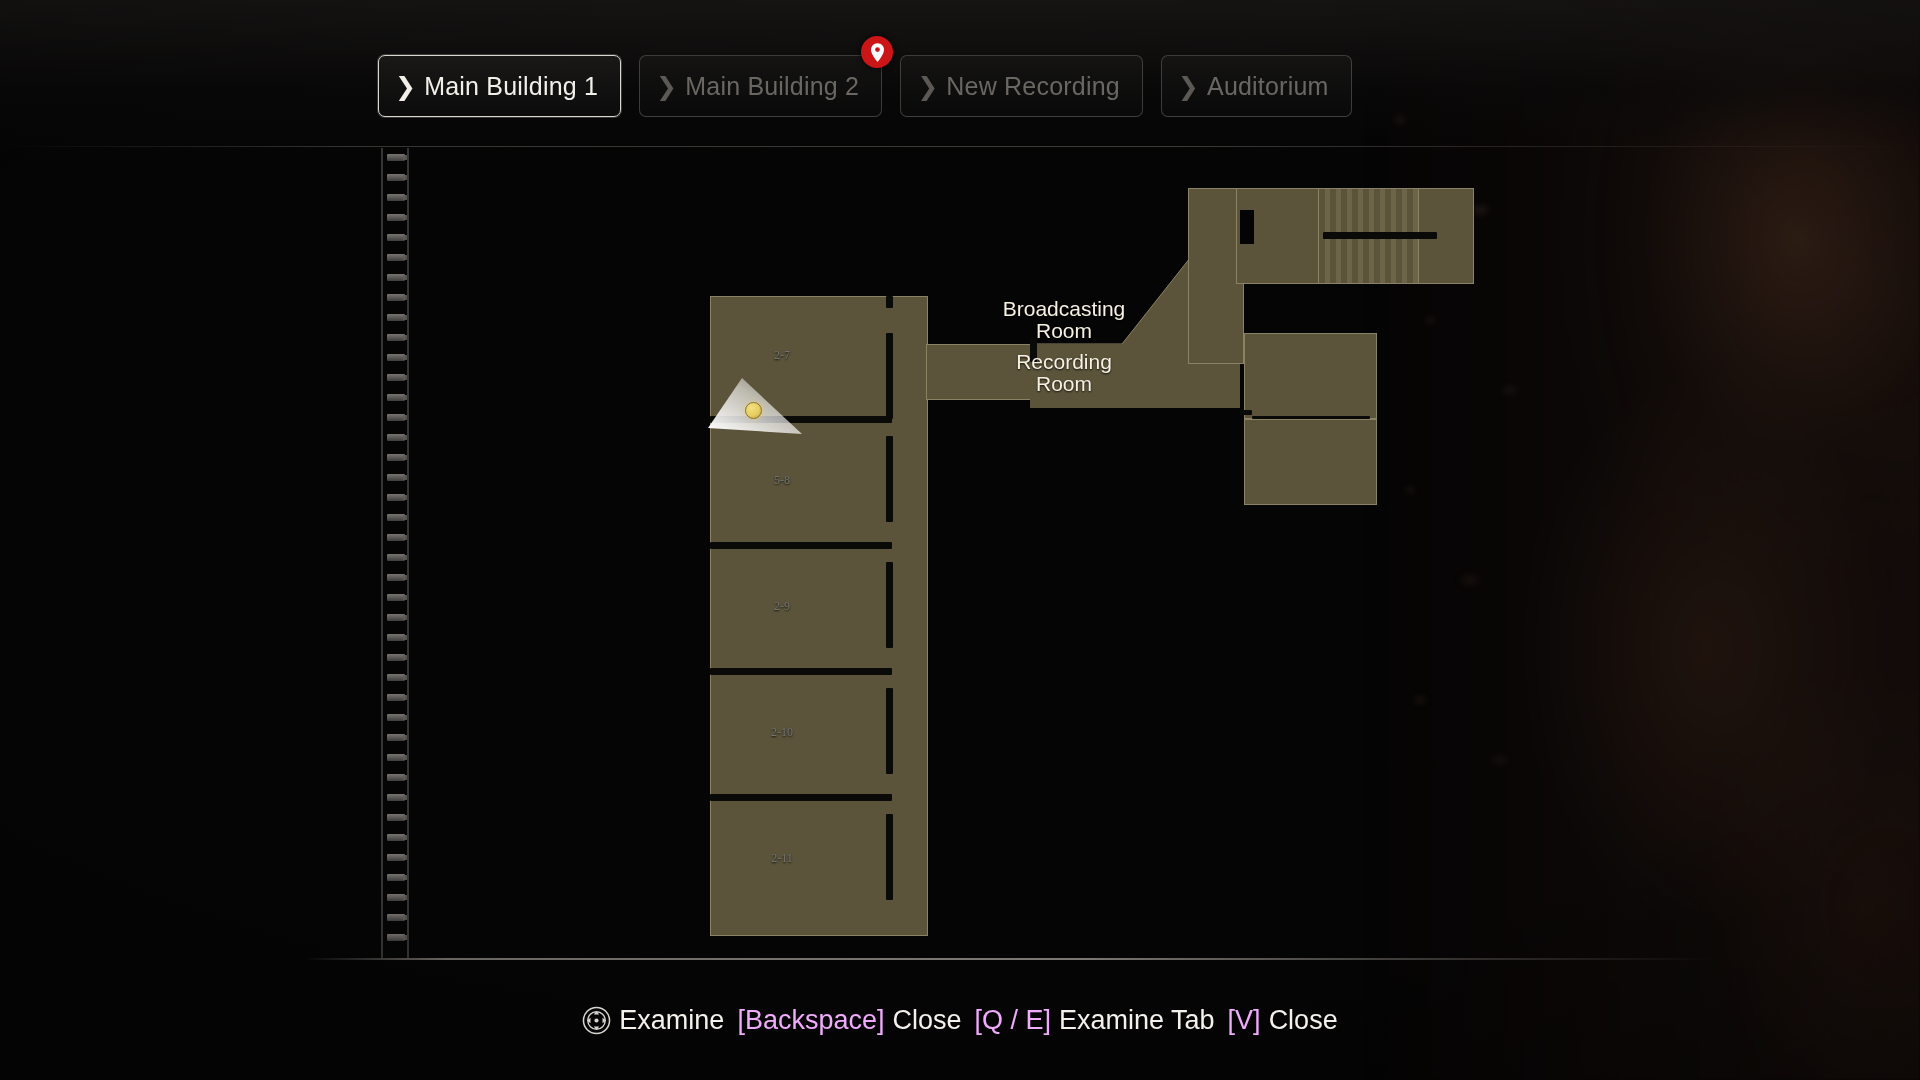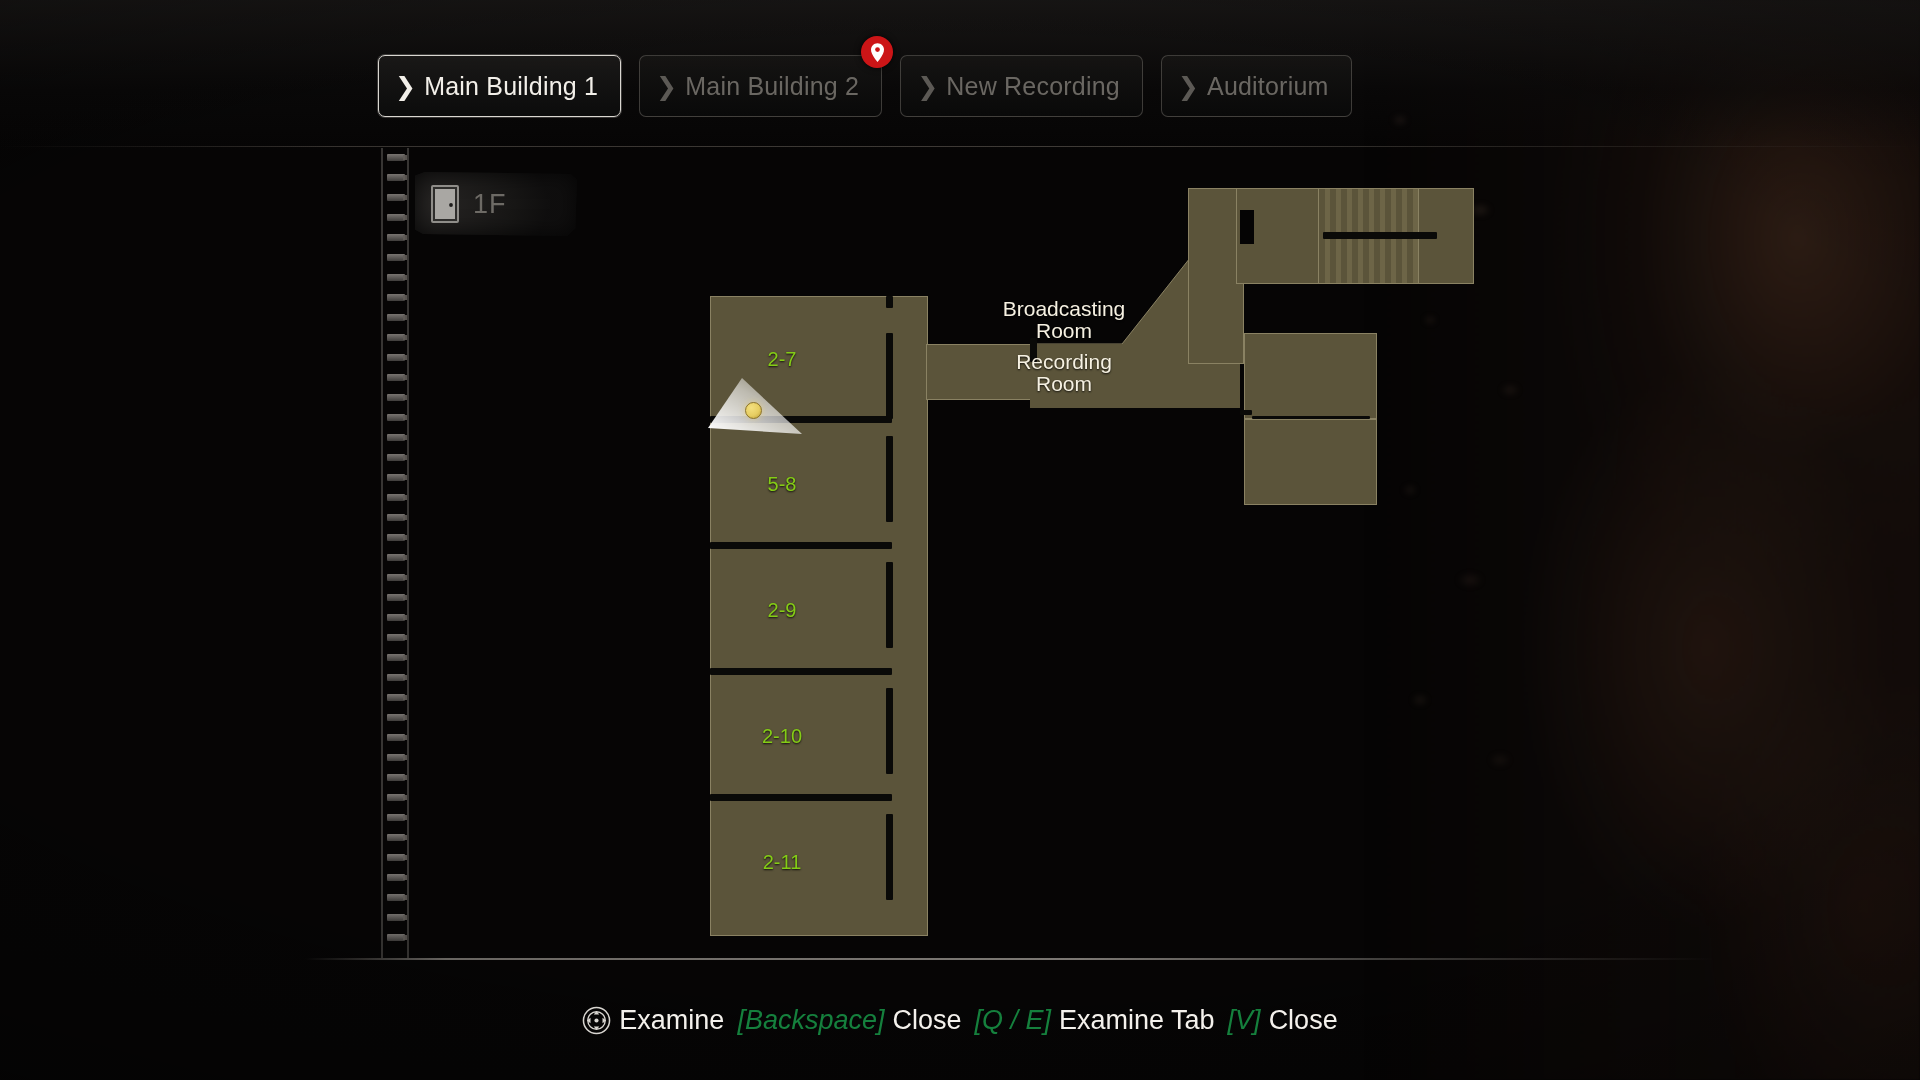--- a/index.html
+++ b/index.html
@@ -132,44 +132,44 @@
     clip-path:polygon(0 8%,5% 1%,48% 4%,97% 0,100% 14%,99% 86%,93% 100%,42% 95%,4% 99%,0 88%);
   }
   .door-icon{ width:32px; height:40px; flex:0 0 32px; }
 
   
   #map{ position:absolute; top:148px; left:600px; width:1100px; height:810px; z-index:3; }
   .room{ position:absolute; background:#5b543a; border:1px solid #8a8263; }
   .corr{ position:absolute; background:#5b543a; border:1px solid #8a8263; }
   .wall{ position:absolute; background:#0a0a08; border-radius:1px; }
   .room-num{
-    position:absolute; font-size:20px; color:#84cc16;
+    position:absolute; font-size:12px; color:#737373;
     text-shadow:0 1px 2px rgba(0,0,0,.85);
-    white-space:nowrap; transform:translateX(-50%);
+    white-space:nowrap; transform:translateX(-50%);font-family:Liberation Serif, serif;
   }
   .room-name{
     position:absolute; font-size:21px; color:#f6f1e2; line-height:1.05;
     text-align:center; text-shadow:0 1px 2px rgba(0,0,0,.85);
     white-space:nowrap; transform:translateX(-50%);
   }
   #player-dot{
     position:absolute; width:17px; height:17px; border-radius:50%;
     background:radial-gradient(circle at 36% 32%, #f4e07f 0%, #e7ce62 55%, #b99b36 100%);
     border:1px solid #8c7324;
     box-shadow:0 0 6px rgba(236,206,102,.55);
   }
 
   
   #hints{
     position:absolute; top:1005px; left:0; width:1920px;
     display:flex; align-items:center; justify-content:center; gap:13px;
     font-size:27px; z-index:6;
   }
   .hint{ display:flex; align-items:center; gap:8px; white-space:nowrap; }
-  .hint .key{ color:#15803d;font-style:italic; }
+  .hint .key{ color:#f0abfc; }
   .hint .act{ color:#f4f1ec; }
   .dpad{ width:29px; height:29px; display:block; }
 </style>
 </head>
 <body>
 
 <div id="screen">
 
   <div class="bg-base"></div>
   <div class="bg-rightglow"></div>
@@ -240,28 +240,20 @@
       <div class="rail-tick" style="top: 666px;"></div>
       <div class="rail-tick" style="top: 686px;"></div>
       <div class="rail-tick" style="top: 706px;"></div>
       <div class="rail-tick" style="top: 726px;"></div>
       <div class="rail-tick" style="top: 746px;"></div>
       <div class="rail-tick" style="top: 766px;"></div>
       <div class="rail-tick" style="top: 786px;"></div>
     </div>
 
   <div id="floors">
-      <div class="floor inactive">
-        <svg class="door-icon" viewBox="0 0 32 40">
-          <rect x="3" y="2" width="26" height="36" rx="1" fill="#2e2d2b" stroke="#8f8d89" stroke-width="2"></rect>
-          <rect x="6" y="5" width="20" height="30" fill="#a9a7a3"></rect>
-          <circle cx="22" cy="21" r="1.9" fill="#1d1c1b"></circle>
-        </svg>
-        <span class="floor-label">1F</span>
-      </div>
     </div>
 
   <div id="map">
 
     <div class="room" style="left:110px; top:148px; width:218px; height:640px;"></div>
 
     <div class="corr" style="left:326px; top:196px; width:210px; height:56px;"></div>
 
     <svg style="position:absolute; left:430px; top:110px; width:210px; height:150px;" viewBox="0 0 210 150" preserveAspectRatio="none">
       <polygon points="0,86 92,86 160,0 210,0 210,150 0,150" fill="#5b543a" stroke="#8a8263" stroke-width="1"></polygon>

